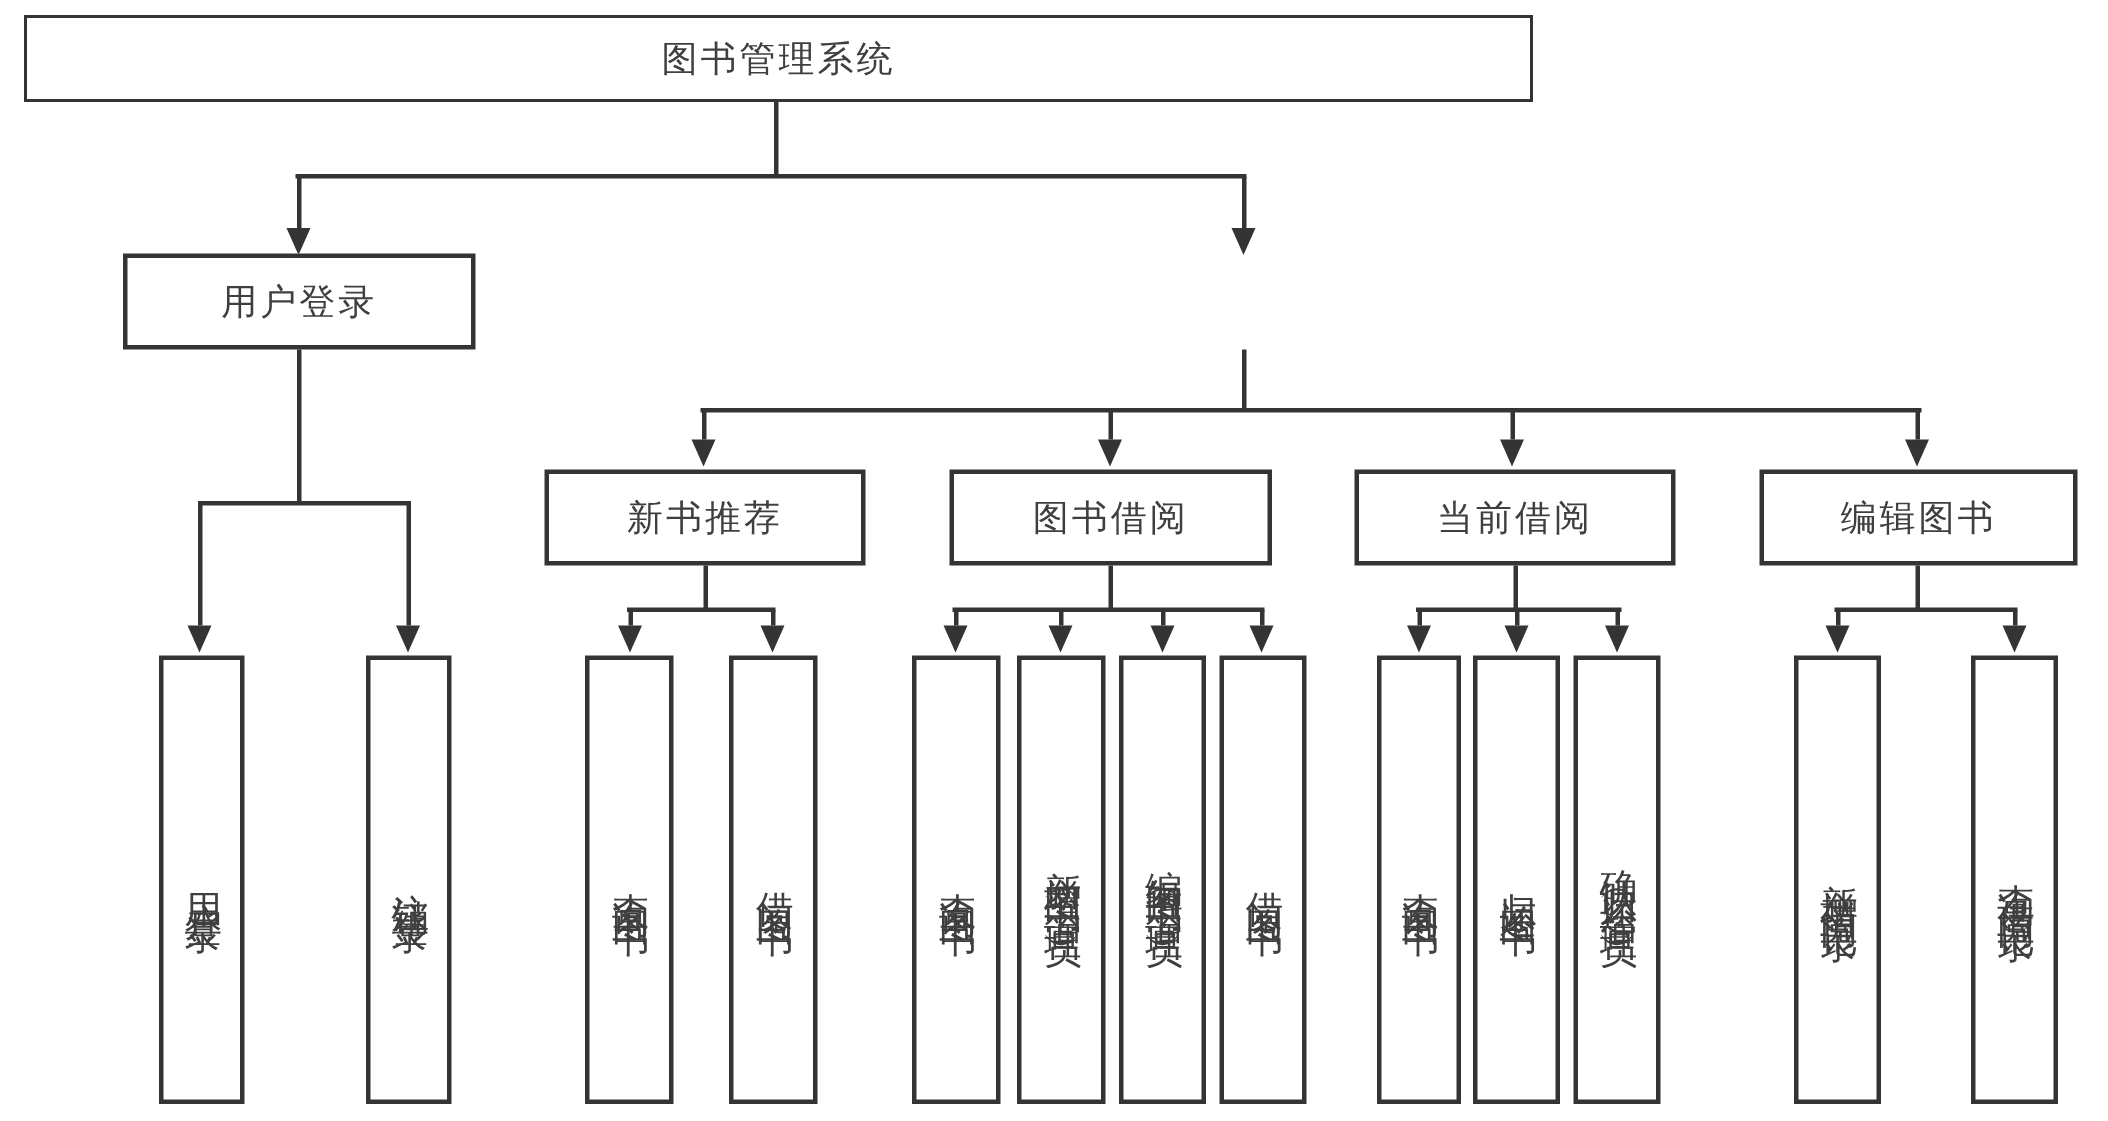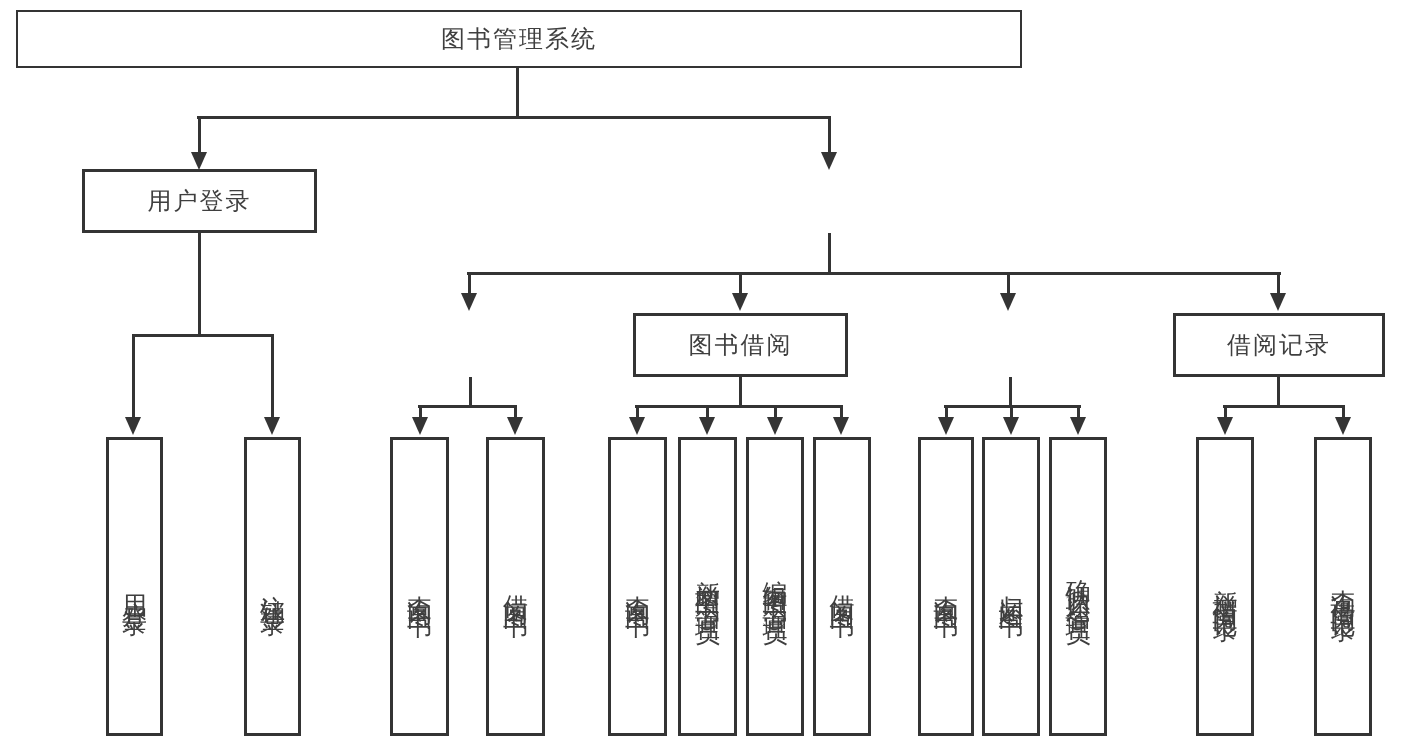--- a/index.html
+++ b/index.html
@@ -72,25 +72,31 @@
   <div class="h" style="left:467px;top:272px;width:814px"></div>
   <div class="v" style="left:468px;top:274px;height:19px"></div>
   <div class="tri" style="left:461px;top:293px"></div>
   <div class="v" style="left:739px;top:274px;height:19px"></div>
   <div class="tri" style="left:732px;top:293px"></div>
   <div class="v" style="left:1007px;top:274px;height:19px"></div>
   <div class="tri" style="left:1000px;top:293px"></div>
   <div class="v" style="left:1277px;top:274px;height:19px"></div>
   <div class="tri" style="left:1270px;top:293px"></div>
 
+  <div class="box" style="left:363px;top:313px;width:214px;height:64px">
+    <span class="hlbl">新书推荐</span>
+  </div>
   <div class="box" style="left:633px;top:313px;width:215px;height:64px">
     <span class="hlbl">图书借阅</span>
   </div>
+  <div class="box" style="left:903px;top:313px;width:214px;height:64px">
+    <span class="hlbl">当前借阅</span>
+  </div>
   <div class="box" style="left:1173px;top:313px;width:212px;height:64px">
-    <span class="hlbl">借阅记录</span>
+    <span class="hlbl">编辑图书</span>
   </div>
 
   <div class="v" style="left:469px;top:377px;height:29px"></div>
   <div class="h" style="left:418px;top:405px;width:99px"></div>
   <div class="v" style="left:419px;top:407px;height:10px"></div>
   <div class="tri" style="left:412px;top:417px"></div>
   <div class="v" style="left:514px;top:407px;height:10px"></div>
   <div class="tri" style="left:507px;top:417px"></div>
 
   <div class="v" style="left:739px;top:377px;height:29px"></div>

